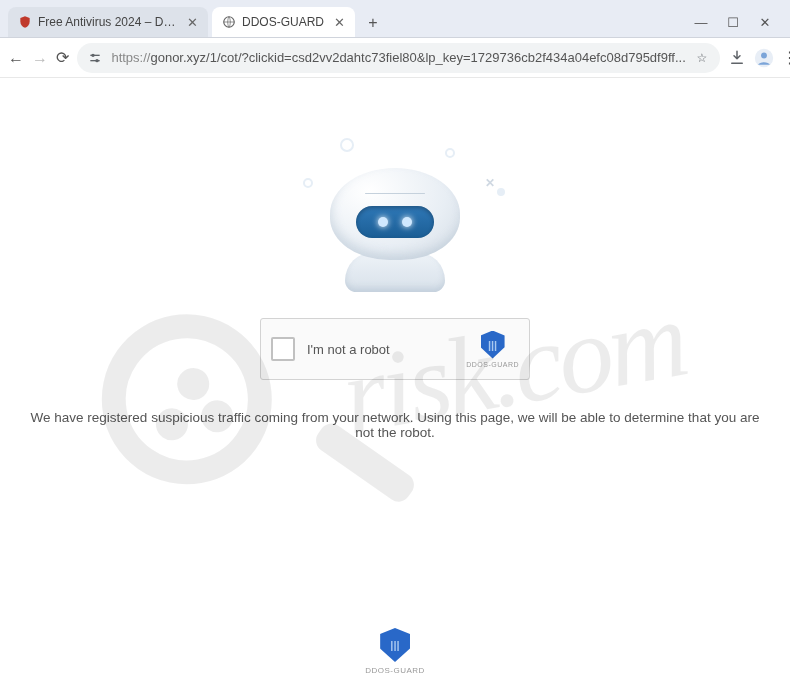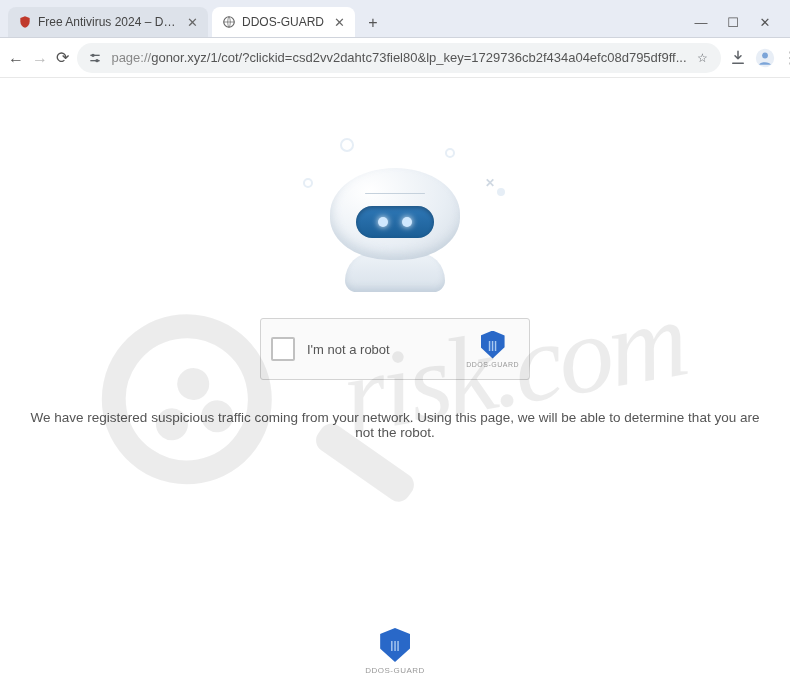--- a/index.html
+++ b/index.html
@@ -283,21 +283,21 @@
   <div class="urlbar">
     <span class="urlbar-icon">
       <svg width="16" height="16" viewBox="0 0 24 24">
           <rect x="5" y="7" width="14" height="2" fill="#5f6368"></rect>
           <rect x="5" y="15" width="14" height="2" fill="#5f6368"></rect>
           <circle cx="9" cy="8" r="2.5" fill="#5f6368"></circle>
           <circle cx="15" cy="16" r="2.5" fill="#5f6368"></circle>
         </svg>
     </span>
     <span class="url-text">
-      <span class="proto">page://</span><span>gonor.xyz/1/cot/?clickid=csd2vv2dahtc73fiel80&amp;lp_key=1729736cb2f434a04efc08d795df9ff...</span>
+      <span class="proto">https://</span><span>gonor.xyz/1/cot/?clickid=csd2vv2dahtc73fiel80&amp;lp_key=1729736cb2f434a04efc08d795df9ff...</span>
     </span>
     <span class="urlbar-icon star-btn">☆</span>
   </div>
   <div class="nav-btn">
     <svg width="18" height="18" viewBox="0 0 24 24">
         <path d="M12 3v10m0 0l-4-4m4 4l4-4M5 19h14" stroke="#5f6368" stroke-width="2" fill="none" stroke-linecap="round"></path>
       </svg>
   </div>
   <div class="nav-btn">
     <svg width="20" height="20" viewBox="0 0 24 24">

